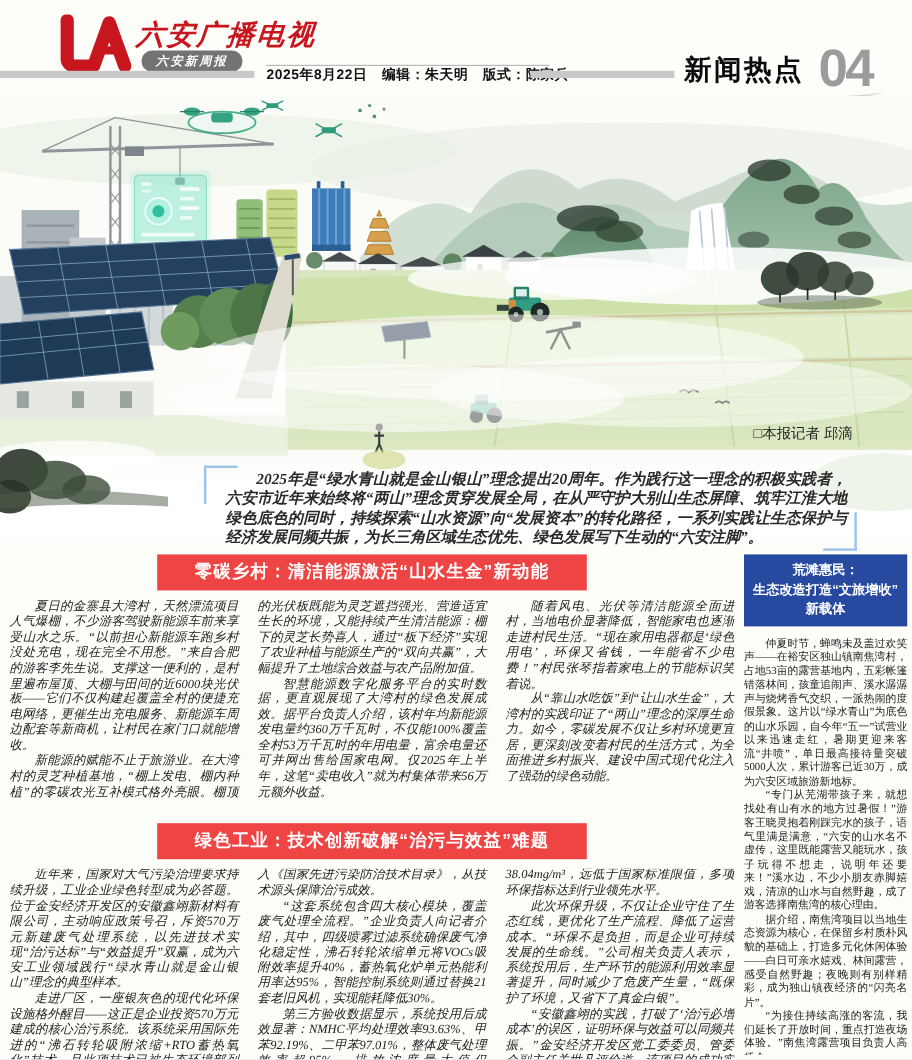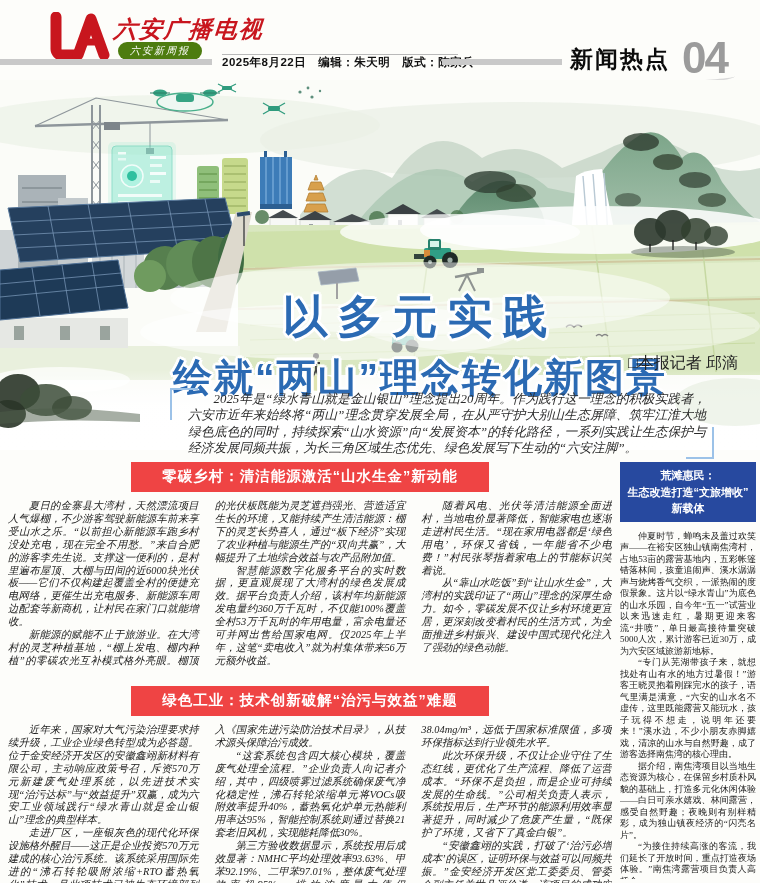--- a/index.html
+++ b/index.html
@@ -2,45 +2,45 @@
 <html><head>
 <meta charset="utf-8">
 <style>
   html,body{margin:0;padding:0;background:#e8e8e8;}
   .page{position:relative;width:760px;height:883px;background:#fdfdfa;overflow:hidden;
         font-family:"Liberation Sans","DejaVu Sans",sans-serif;}
   
   .logo-mark{position:absolute;left:48px;top:12px;}
   .logo-title{position:absolute;left:114px;top:14px;font-family:"Liberation Serif","DejaVu Serif",serif;
       font-style:italic;font-weight:700;font-size:23px;color:#c8161e;letter-spacing:2px;transform:skewX(-5deg);}
-  .logo-badge{position:absolute;left:118px;top:42px;background:#4d7c0f;color:#fff;font-weight:400;
+  .logo-badge{position:absolute;left:118px;top:42px;background:#737373;color:#fff;font-weight:700;
       font-size:10px;padding:2px 12px;border-radius:9px;letter-spacing:2px;font-style:italic;}
   .head-rule{position:absolute;left:222px;top:54px;width:236px;height:1px;background:#b9b9b9;}
   .date-bar{position:absolute;top:59px;height:6px;background:#c9c9c9;}
   .date-bar.left{left:0;width:212px;}
   .date-bar.right{left:442px;width:120px;}
   .date-text{position:absolute;left:222px;top:55px;width:216px;font-size:11.5px;font-weight:700;color:#111;
       letter-spacing:.5px;white-space:nowrap;}
   .sec-mark{position:absolute;left:570px;top:33px;white-space:nowrap;}
   .sec-mark .nm{font-size:23px;font-weight:900;color:#0b0b0b;letter-spacing:2px;vertical-align:baseline;}
   .sec-mark .no{font-size:44px;font-weight:900;color:#9b9b9b;letter-spacing:-2px;margin-left:12px;vertical-align:-6px;}
   .swoosh{position:absolute;left:585px;top:74px;width:150px;height:8px;border-bottom:3px solid #d9d9d9;
       border-radius:0 0 60%/8px 60%;transform:rotate(-2deg);}
   
   .hero-svg{position:absolute;left:0;top:80px;z-index:1;}
   .headline{position:absolute;left:80px;top:287px;width:680px;text-align:center;z-index:5;
       font-weight:900;color:#2b6ab3;
       text-shadow:-2px -2px 0 #fff,2px -2px 0 #fff,-2px 2px 0 #fff,2px 2px 0 #fff,
                   -3px 0 0 #fff,3px 0 0 #fff,0 -3px 0 #fff,0 3px 0 #fff;}
   .h-line1{font-size:45px;letter-spacing:10px;}
   .h-line2{font-size:39px;letter-spacing:2px;margin-top:4px;}
-  .byline{position:absolute;left:628px;top:353px;font-size:16px;color:#222;z-index:6;}
+  .byline{position:absolute;left:628px;top:353px;font-size:12px;color:#222;z-index:6;}
   .intro{position:absolute;left:188px;top:391px;width:518px;z-index:6;
       font-family:"Liberation Serif","DejaVu Serif",serif;font-style:italic;
-      font-size:12.8px;line-height:16.4px;color:#2a2a2a;text-align:justify;}
+      font-size:12.8px;line-height:16.4px;color:#2a2a2a;text-align:justify;font-weight:bold;}
   .intro p{margin:0;text-indent:2em;}
   .intro::before{content:"";position:absolute;left:-18px;top:-3px;width:26px;height:30px;
       border-left:2px solid #9cc2e8;border-top:2px solid #9cc2e8;}
   .intro::after{content:"";position:absolute;right:-8px;bottom:-2px;width:26px;height:30px;
       border-right:2px solid #9cc2e8;border-bottom:2px solid #9cc2e8;}
   
   .left-zone{position:absolute;left:8px;top:462px;width:604px;z-index:4;}
   .sec-head{width:358px;margin:0 auto;background:#ef4444;color:#fff;font-weight:700;font-size:14.5px;
       text-align:center;padding:5px 0 6px;letter-spacing:1px;}
   .sec-head.second{margin-top:14px;}
@@ -306,24 +306,20 @@
       <ellipse cx="18" cy="312" rx="22" ry="18" fill="#2a3528" opacity="0.9"></ellipse>
       <ellipse cx="46" cy="320" rx="26" ry="16" fill="#3c4c38" opacity="0.85"></ellipse>
       <ellipse cx="8" cy="334" rx="18" ry="14" fill="#2a3528" opacity="0.9"></ellipse>
       <ellipse cx="72" cy="328" rx="20" ry="12" fill="#3c4c38" opacity="0.8"></ellipse>
       <path d="M0,332 Q60,324 140,334 L140,342 Q60,338 0,344 Z" fill="#4e5e49" opacity="0.5"></path>
       <ellipse cx="320" cy="303" rx="18" ry="8" fill="#cdd37e" opacity="0.6"></ellipse>
       <ellipse cx="735" cy="322" rx="60" ry="24" fill="#dfe9d8" opacity="0.5"></ellipse>
     </g>
   </svg>
 
-  <div class="headline">
-    <div class="h-line1">以多元实践</div>
-    <div class="h-line2">绘就“两山”理念转化新图景</div>
-  </div>
   <div class="byline">□本报记者 邱滴</div>
 
   <div class="intro">
     <p>2025年是“绿水青山就是金山银山”理念提出20周年。作为践行这一理念的积极实践者，六安市近年来始终将“两山”理念贯穿发展全局，在从严守护大别山生态屏障、筑牢江淮大地绿色底色的同时，持续探索“山水资源”向“发展资本”的转化路径，一系列实践让生态保护与经济发展同频共振，为长三角区域生态优先、绿色发展写下生动的“六安注脚”。</p>
   </div>
 
   <div class="left-zone">
     <div class="sec-head">零碳乡村：清洁能源激活“山水生金”新动能</div>
     <div class="cols">
       <p>夏日的金寨县大湾村，天然漂流项目人气爆棚，不少游客驾驶新能源车前来享受山水之乐。“以前担心新能源车跑乡村没处充电，现在完全不用愁。”来自合肥的游客李先生说。支撑这一便利的，是村里遍布屋顶、大棚与田间的近6000块光伏板——它们不仅构建起覆盖全村的便捷充电网络，更催生出充电服务、新能源车周边配套等新商机，让村民在家门口就能增收。</p>

